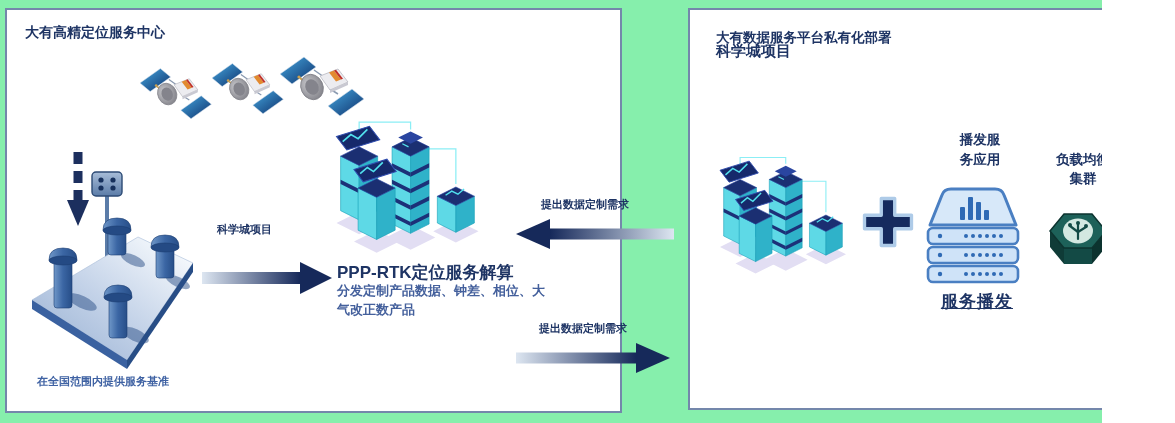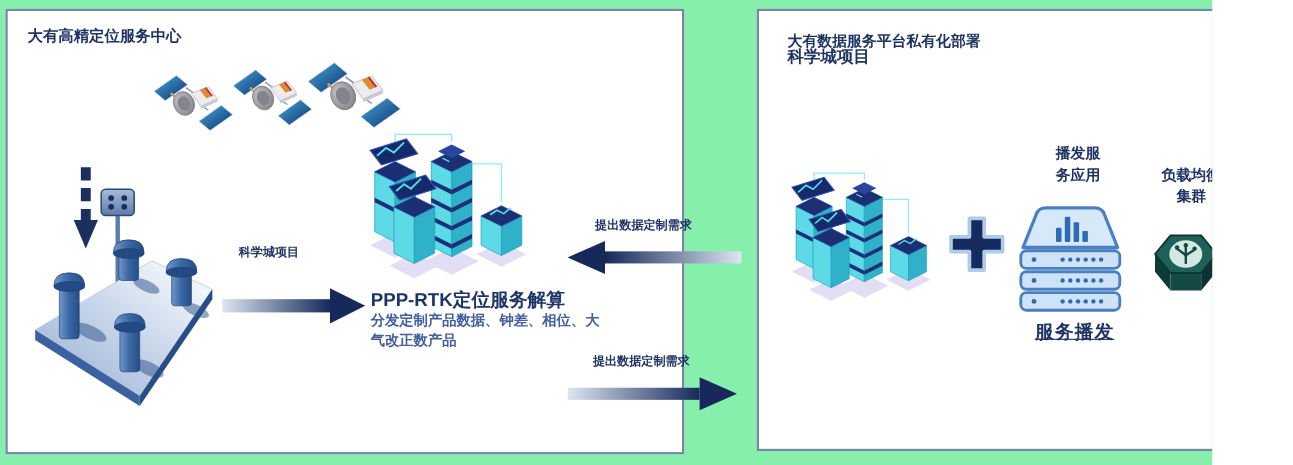--- a/index.html
+++ b/index.html
@@ -184,20 +184,21 @@
   </svg>
 
   <svg class="abs" style="left:330px;top:116px" width="155" height="142" viewBox="0 0 150 138">
     <use href="#cluster"></use>
   </svg>
 
   <div class="lbl" style="left:337px;top:261px;font-size:17px">PPP-RTK定位服务解算</div>
   <div class="desc" style="left:337px;top:281px">分发定制产品数据、钟差、相位、大</div>
   <div class="desc" style="left:337px;top:300px">气改正数产品</div>
 
+  <div class="lbl t13" style="left:37px;top:374px;color:#3f62a3">在全国范围内提供服务基准</div>
 
   <div class="lbl t13" style="left:541px;top:197px">提出数据定制需求</div>
   <svg class="abs" style="left:514px;top:216px" width="162" height="36" viewBox="0 0 162 36">
     <polygon points="2,18 36,3 36,33" fill="#16295a"></polygon>
     <rect x="36" y="12.5" width="124" height="11" fill="url(#gradL)"></rect>
   </svg>
 
   <div class="lbl t13" style="left:539px;top:321px">提出数据定制需求</div>
   <svg class="abs" style="left:516px;top:340px" width="156" height="36" viewBox="0 0 156 36">
     <rect x="0" y="12.5" width="120" height="11" fill="url(#gradR)"></rect>

